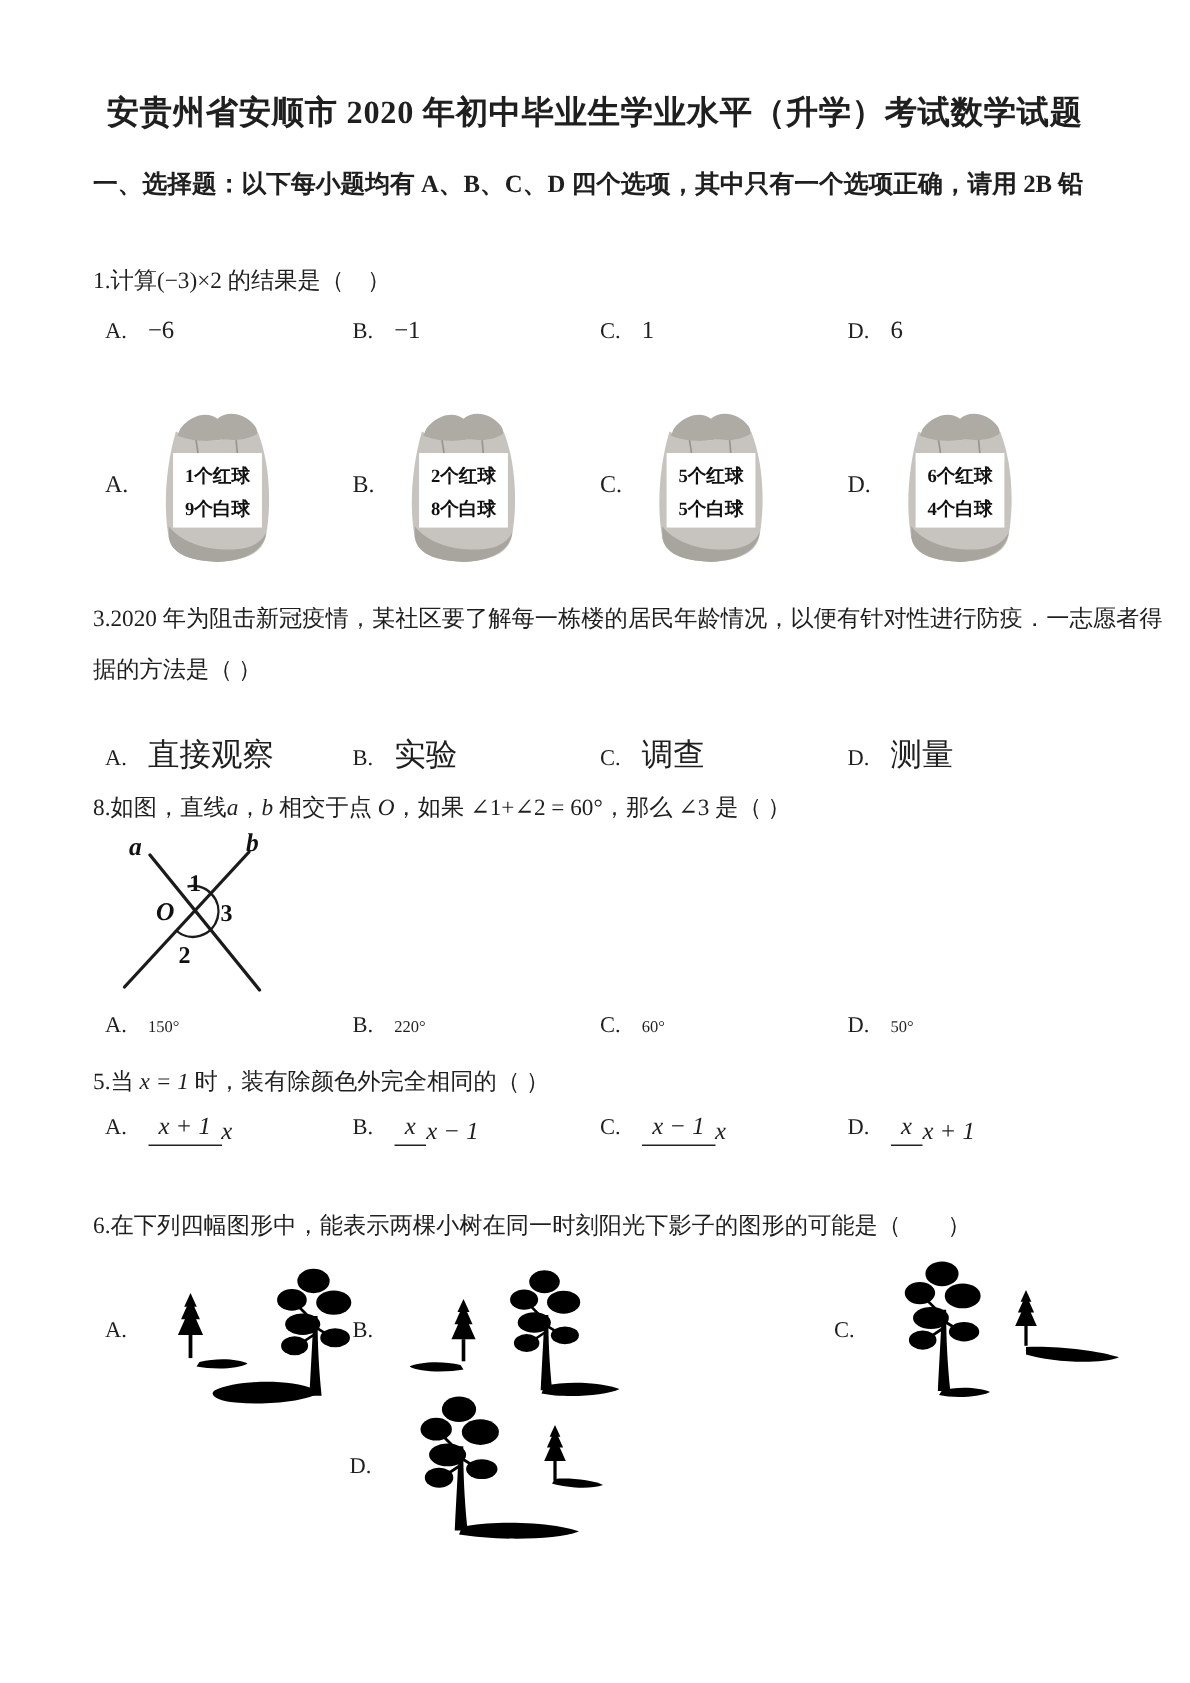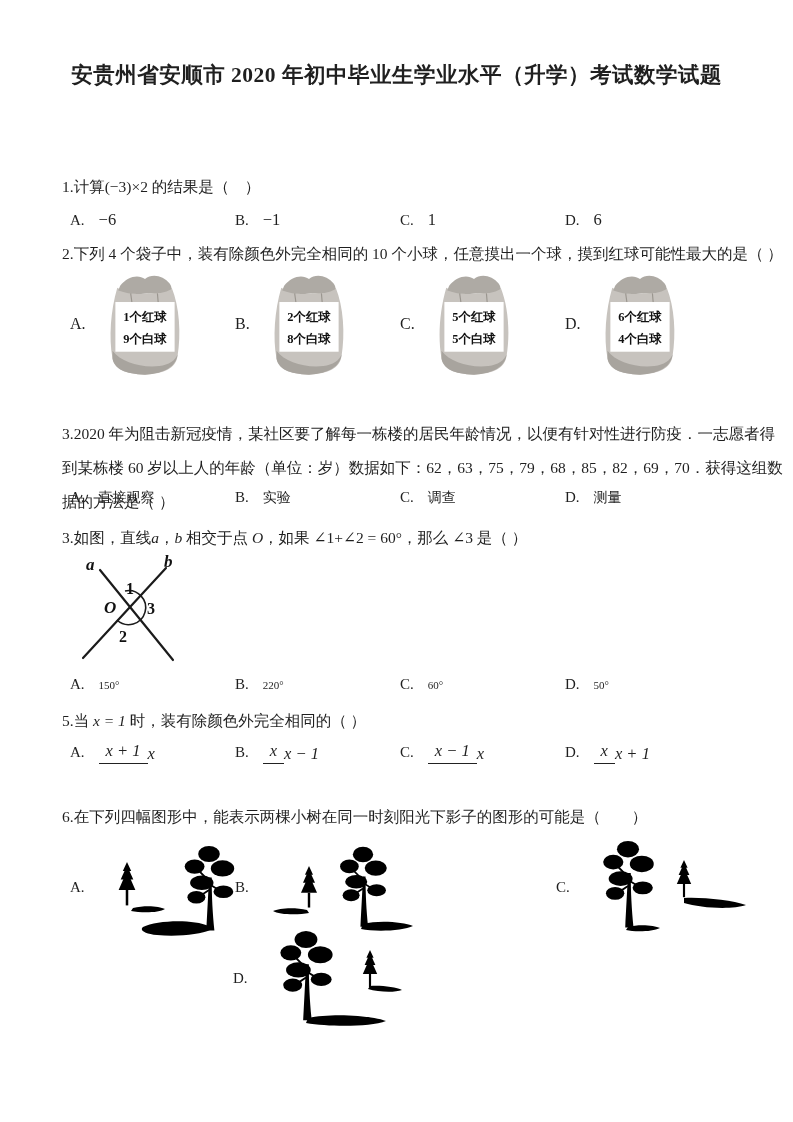--- a/index.html
+++ b/index.html
@@ -14,21 +14,21 @@
   .stem{position:absolute;left:62px;right:40px;font-size:15.5px;white-space:nowrap;}
   .stem3{position:absolute;left:62px;right:40px;font-size:15.5px;line-height:34px;}
   .m{font-family:"Liberation Serif","DejaVu Serif",serif;}
   .vi{font-style:italic;}
   .opts{position:absolute;left:70px;right:40px;display:grid;
         grid-template-columns:165px 165px 165px auto;align-items:baseline;}
   .opt{display:flex;align-items:baseline;gap:14px;font-size:15px;white-space:nowrap;}
   .opt .ol{font-size:15px;}
   .num{font-size:16.5px;}
   .deg{font-size:11px;}
-  .cnopt{font-size:14px;}
+  .cnopt{font-size:21px;}
   .frac-row{align-items:center;}
   .frac-opt{align-items:center;}
   .frac{display:inline-flex;flex-direction:row;align-items:center;
         font-style:italic;font-size:16.5px;line-height:1.15;}
   .fnum{border-bottom:1.4px solid #222;padding:0 7px 2px;}
   .fden{padding-top:2px;}
   .bags{position:absolute;left:70px;right:40px;top:270px;display:grid;
         grid-template-columns:165px 165px 165px auto;}
   .bag-opt{display:flex;align-items:center;gap:16px;}
   .sack{display:block;}
@@ -79,20 +79,21 @@
         <ellipse cx="-14" cy="58" rx="10" ry="7"></ellipse>
         <path d="M-3 95 C-2 75 -1 58 0 36 L3 36 C3 58 4 75 6 95 Z"></path>
         <path d="M0 40 L-12 28 M1 44 L14 52 M0 50 L-12 58" stroke="#000" stroke-width="2" fill="none"></path>
       </g>
     </defs>
   </svg>
 
   <h1 class="title">安贵州省安顺市 2020 年初中毕业生学业水平（升学）考试数学试题</h1>
 
   <div class="section-header">
+    <div class="sh-line">一、选择题：以下每小题均有 A、B、C、D 四个选项，其中只有一个选项正确，请用 2B 铅</div>
   </div>
 
   <div class="stem" style="top:177px">
     <span>1.计算</span><span class="m">(−3)×2</span><span> 的结果是（　）</span>
   </div>
   <div class="opts" style="top:210px">
     <div class="opt">
         <span class="ol">A.</span>
         <span class="num">−6</span>
       </div>
@@ -103,21 +104,20 @@
     <div class="opt">
         <span class="ol">C.</span>
         <span class="num">1</span>
       </div>
     <div class="opt">
         <span class="ol">D.</span>
         <span class="num">6</span>
       </div>
   </div>
 
-  <div class="stem" style="top:244px">2.下列 4 个袋子中，装有除颜色外完全相同的 10 个小球，任意摸出一个球，摸到红球可能性最大的是（ ）</div>
   <div class="bags">
     <div class="bag-opt">
       <span class="ol">A.</span>
       <svg class="sack" width="86" height="108" viewBox="0 0 90 112">
         <use href="#sym-sack"></use>
         <text class="bag-t" x="45" y="53">1个红球</text>
         <text class="bag-t" x="45" y="76">9个白球</text>
       </svg>
     </div>
     <div class="bag-opt">
@@ -139,23 +139,22 @@
     <div class="bag-opt">
       <span class="ol">D.</span>
       <svg class="sack" width="86" height="108" viewBox="0 0 90 112">
         <use href="#sym-sack"></use>
         <text class="bag-t" x="45" y="53">6个红球</text>
         <text class="bag-t" x="45" y="76">4个白球</text>
       </svg>
     </div>
   </div>
 
-  <div class="stem3" style="top:417px">
+  <div class="stem3" style="top:396px">
     <div style="white-space:nowrap">3.2020 年为阻击新冠疫情，某社区要了解每一栋楼的居民年龄情况，以便有针对性进行防疫．一志愿者得</div>
-    <div style="white-space:nowrap">到某栋楼 60 岁以上人的年龄（单位：岁）数据如下：62，63，75，79，68，85，82，69，70．获得这组数</div>
     <div style="white-space:nowrap">据的方法是（ ）</div>
   </div>
   <div class="opts" style="top:489px">
     <div class="opt">
         <span class="ol">A.</span>
         <span class="cnopt">直接观察</span>
       </div>
     <div class="opt">
         <span class="ol">B.</span>
         <span class="cnopt">实验</span>
@@ -164,21 +163,21 @@
         <span class="ol">C.</span>
         <span class="cnopt">调查</span>
       </div>
     <div class="opt">
         <span class="ol">D.</span>
         <span class="cnopt">测量</span>
       </div>
   </div>
 
   <div class="stem" style="top:528px">
-    <span>3.如图，直线</span><span class="vi">a</span><span>，</span><span class="vi">b</span><span> 相交于点 </span><span class="vi">O</span><span>，如果 </span><span class="m">∠1+∠2 = 60°</span><span>，那么 </span><span class="m">∠3</span><span> 是（ ）</span>
+    <span>8.如图，直线</span><span class="vi">a</span><span>，</span><span class="vi">b</span><span> 相交于点 </span><span class="vi">O</span><span>，如果 </span><span class="m">∠1+∠2 = 60°</span><span>，那么 </span><span class="m">∠3</span><span> 是（ ）</span>
   </div>
   <svg class="abs" style="top:552px;left:70px" width="118" height="118" viewBox="0 0 118 118">
     <line class="fig-line" x1="30" y1="18" x2="103" y2="108"></line>
     <line class="fig-line" x1="96" y1="16" x2="13" y2="106"></line>
     <path class="fig-arc" d="M55 39 A17 17 0 1 1 47 68"></path>
     <text class="fig-var" x="16" y="18">a</text>
     <text class="fig-var" x="94" y="15">b</text>
     <text class="fig-var" x="34" y="61">O</text>
     <text class="fig-num" x="56" y="42">1</text>
     <text class="fig-num" x="49" y="90">2</text>

